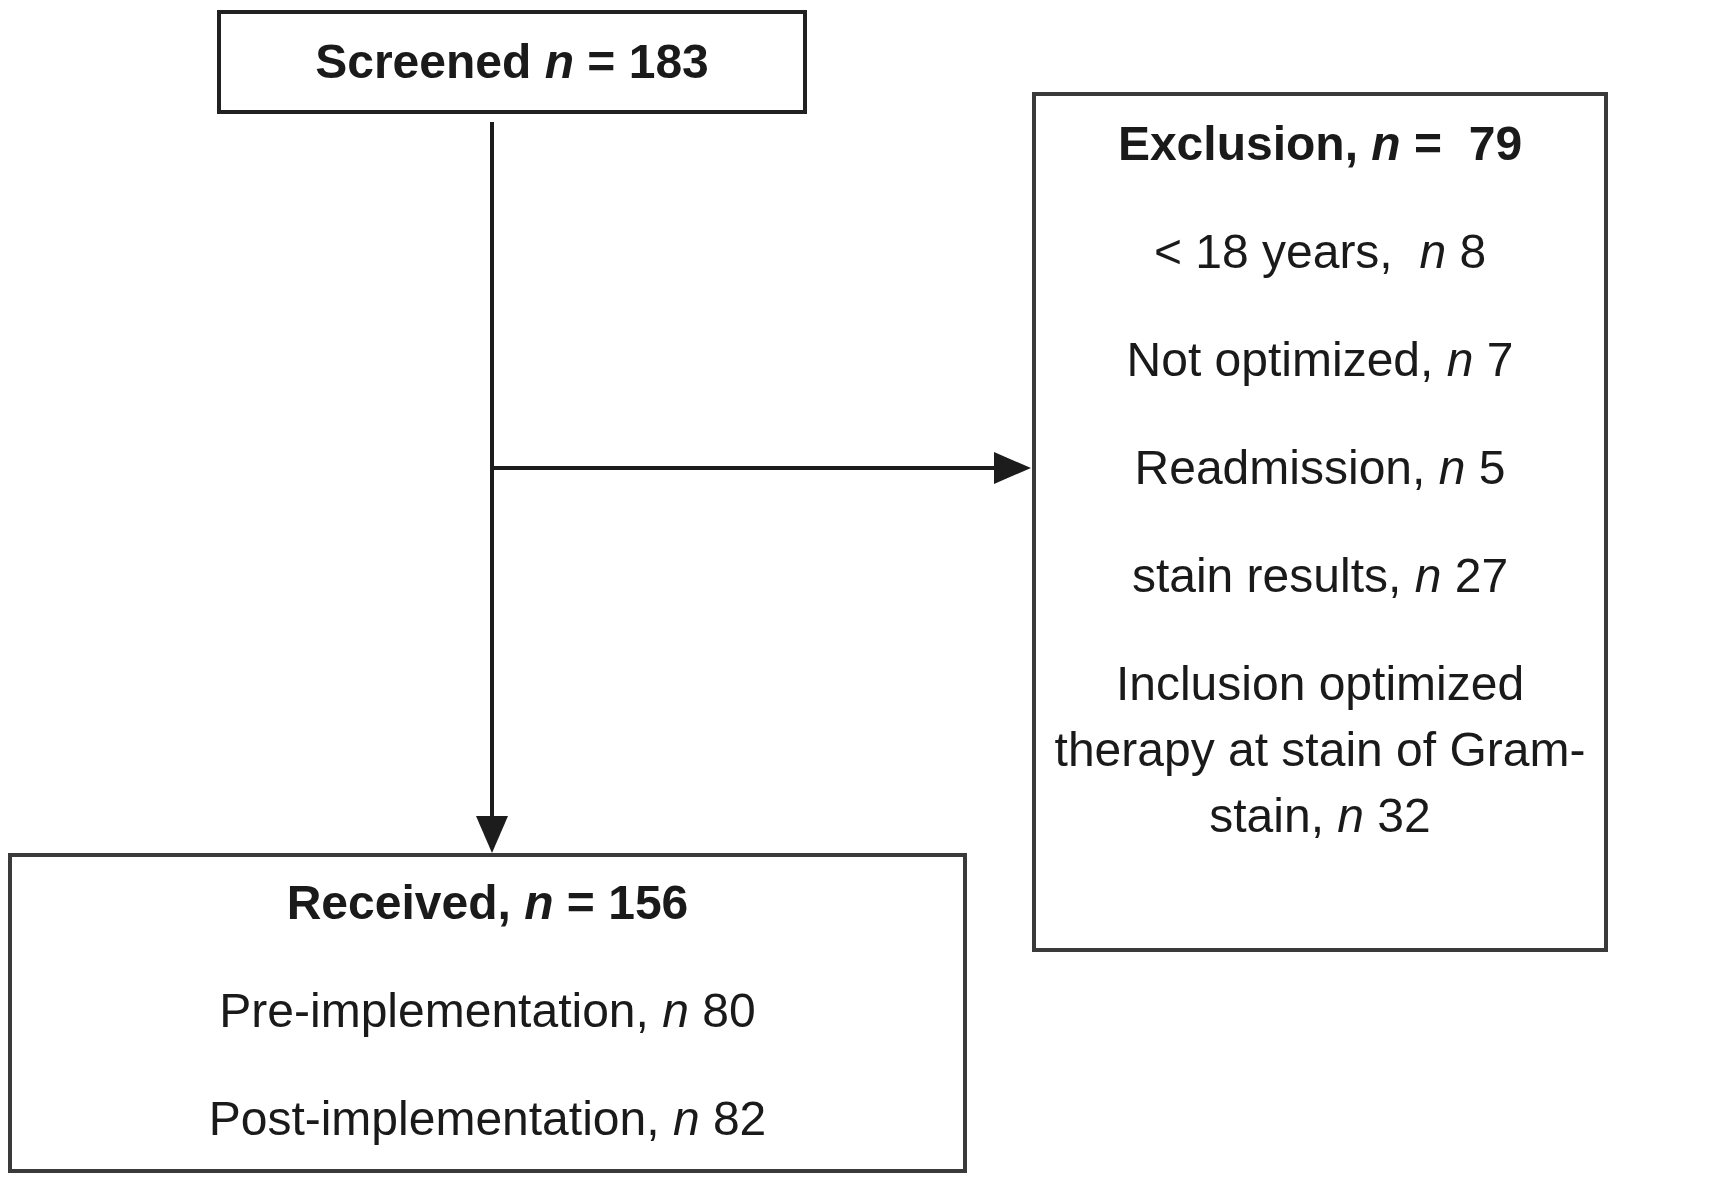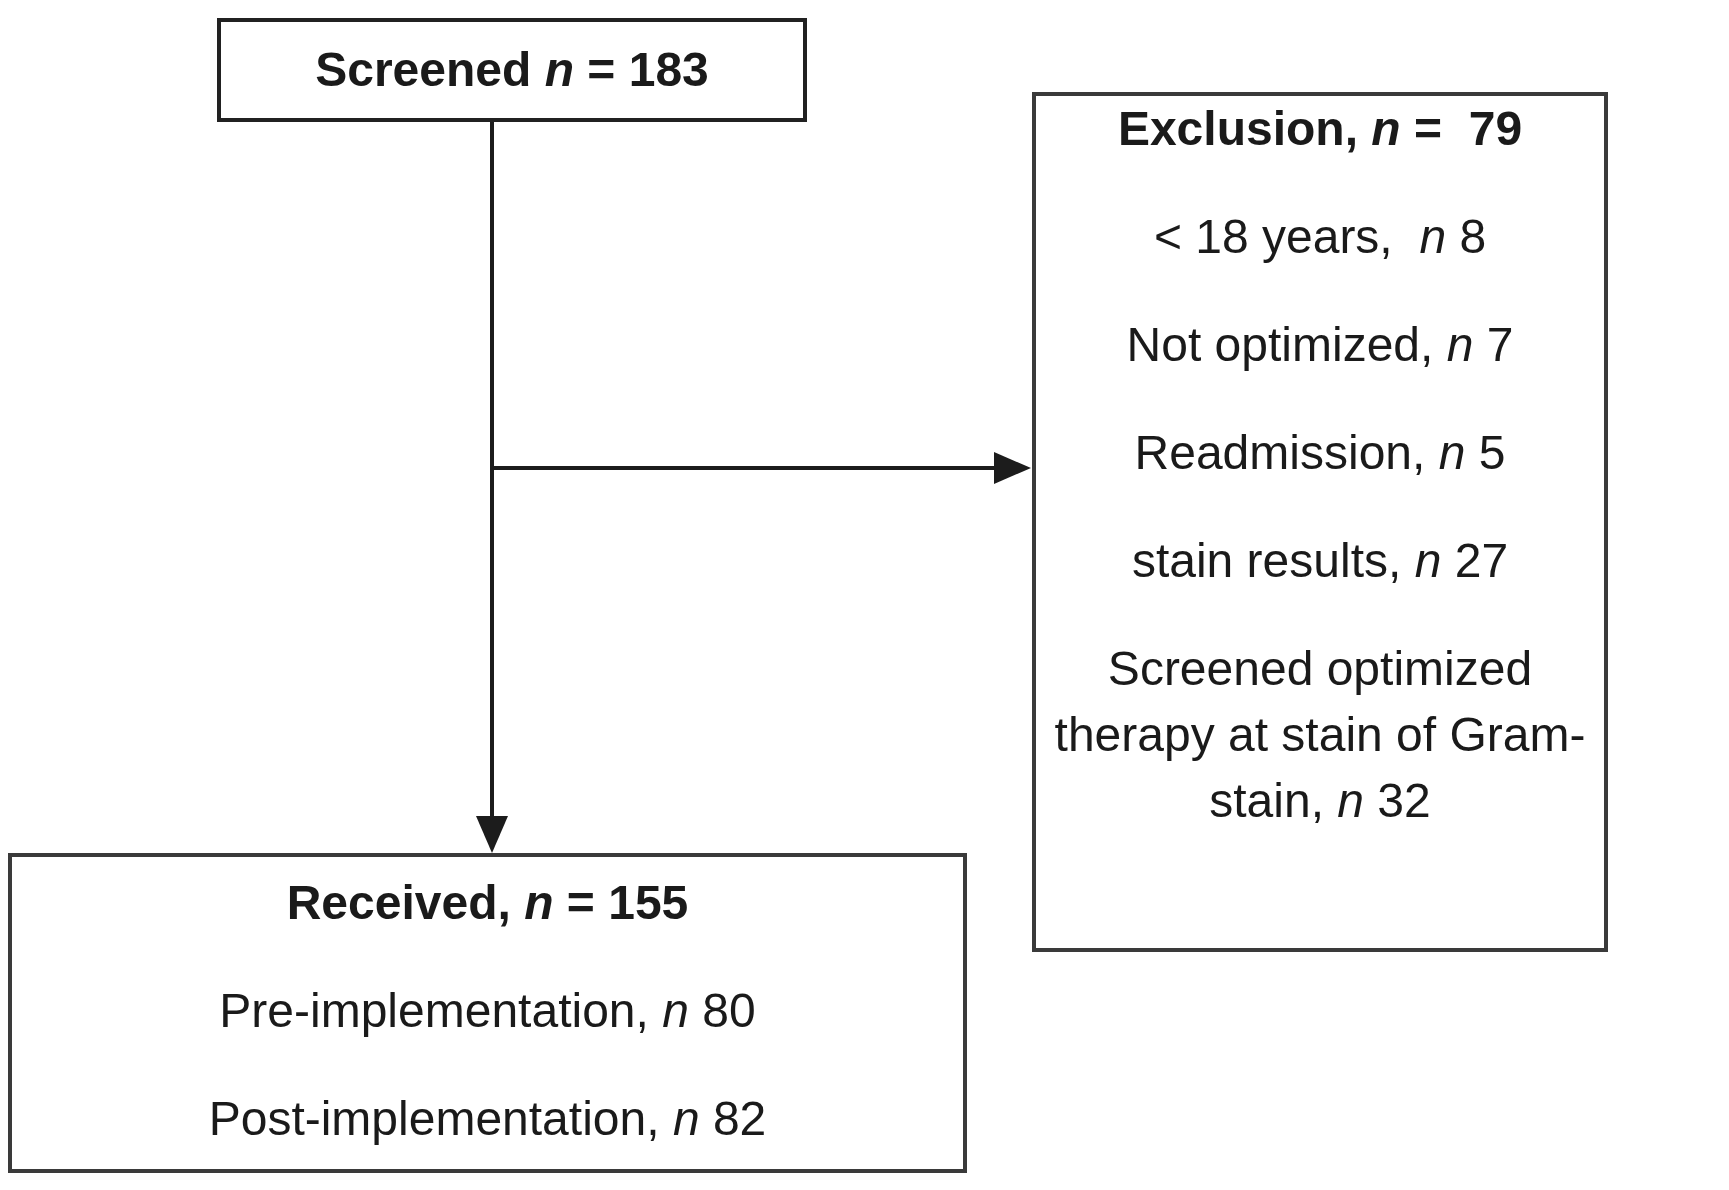--- a/index.html
+++ b/index.html
@@ -23,31 +23,32 @@
     border: 4px solid #2e2e2e;
     display: flex;
     flex-direction: column;
     align-items: center;
     text-align: center;
     font-size: 48px;
     line-height: 66px;
   }
   .box-screened {
     left: 217px;
-    top: 18px;
+    top: 10px;
     width: 590px;
     height: 104px;
     justify-content: center;
     border-color: #212121;
   }
   .box-exclusion {
     left: 1032px;
     top: 92px;
     width: 576px;
     height: 860px;
+    padding-top: 15px;
     border-color: #3a3a3a;
   }
   .box-inclusion {
     left: 8px;
     top: 853px;
     width: 959px;
     height: 320px;
     padding-top: 13px;
     border-color: #3a3a3a;
   }
@@ -121,34 +122,34 @@
     </div>
 
     <div class="line-group">
       <span class="flow-line">
         <span>stain results, </span><span class="n-italic">n</span><span> 27</span>
       </span>
     </div>
 
     <div class="line-group">
       <span class="flow-line">
-        <span>Screened optimized</span><span class="n-italic"></span><span></span>
+        <span>Inclusion optimized</span><span class="n-italic"></span><span></span>
       </span>
       <span class="flow-line">
         <span>therapy at stain of Gram-</span><span class="n-italic"></span><span></span>
       </span>
       <span class="flow-line">
         <span>stain, </span><span class="n-italic">n</span><span> 32</span>
       </span>
     </div>
   </div>
 
   <div class="box box-inclusion">
     <div class="box-title line-group">
-      <span>Received, </span><span class="n-italic">n</span><span> = 155</span>
+      <span>Received, </span><span class="n-italic">n</span><span> = 156</span>
     </div>
 
     <div class="line-group">
       <span class="flow-line">
         <span>Pre-implementation, </span><span class="n-italic">n</span><span> 80</span>
       </span>
     </div>
 
     <div class="line-group">
       <span class="flow-line">

